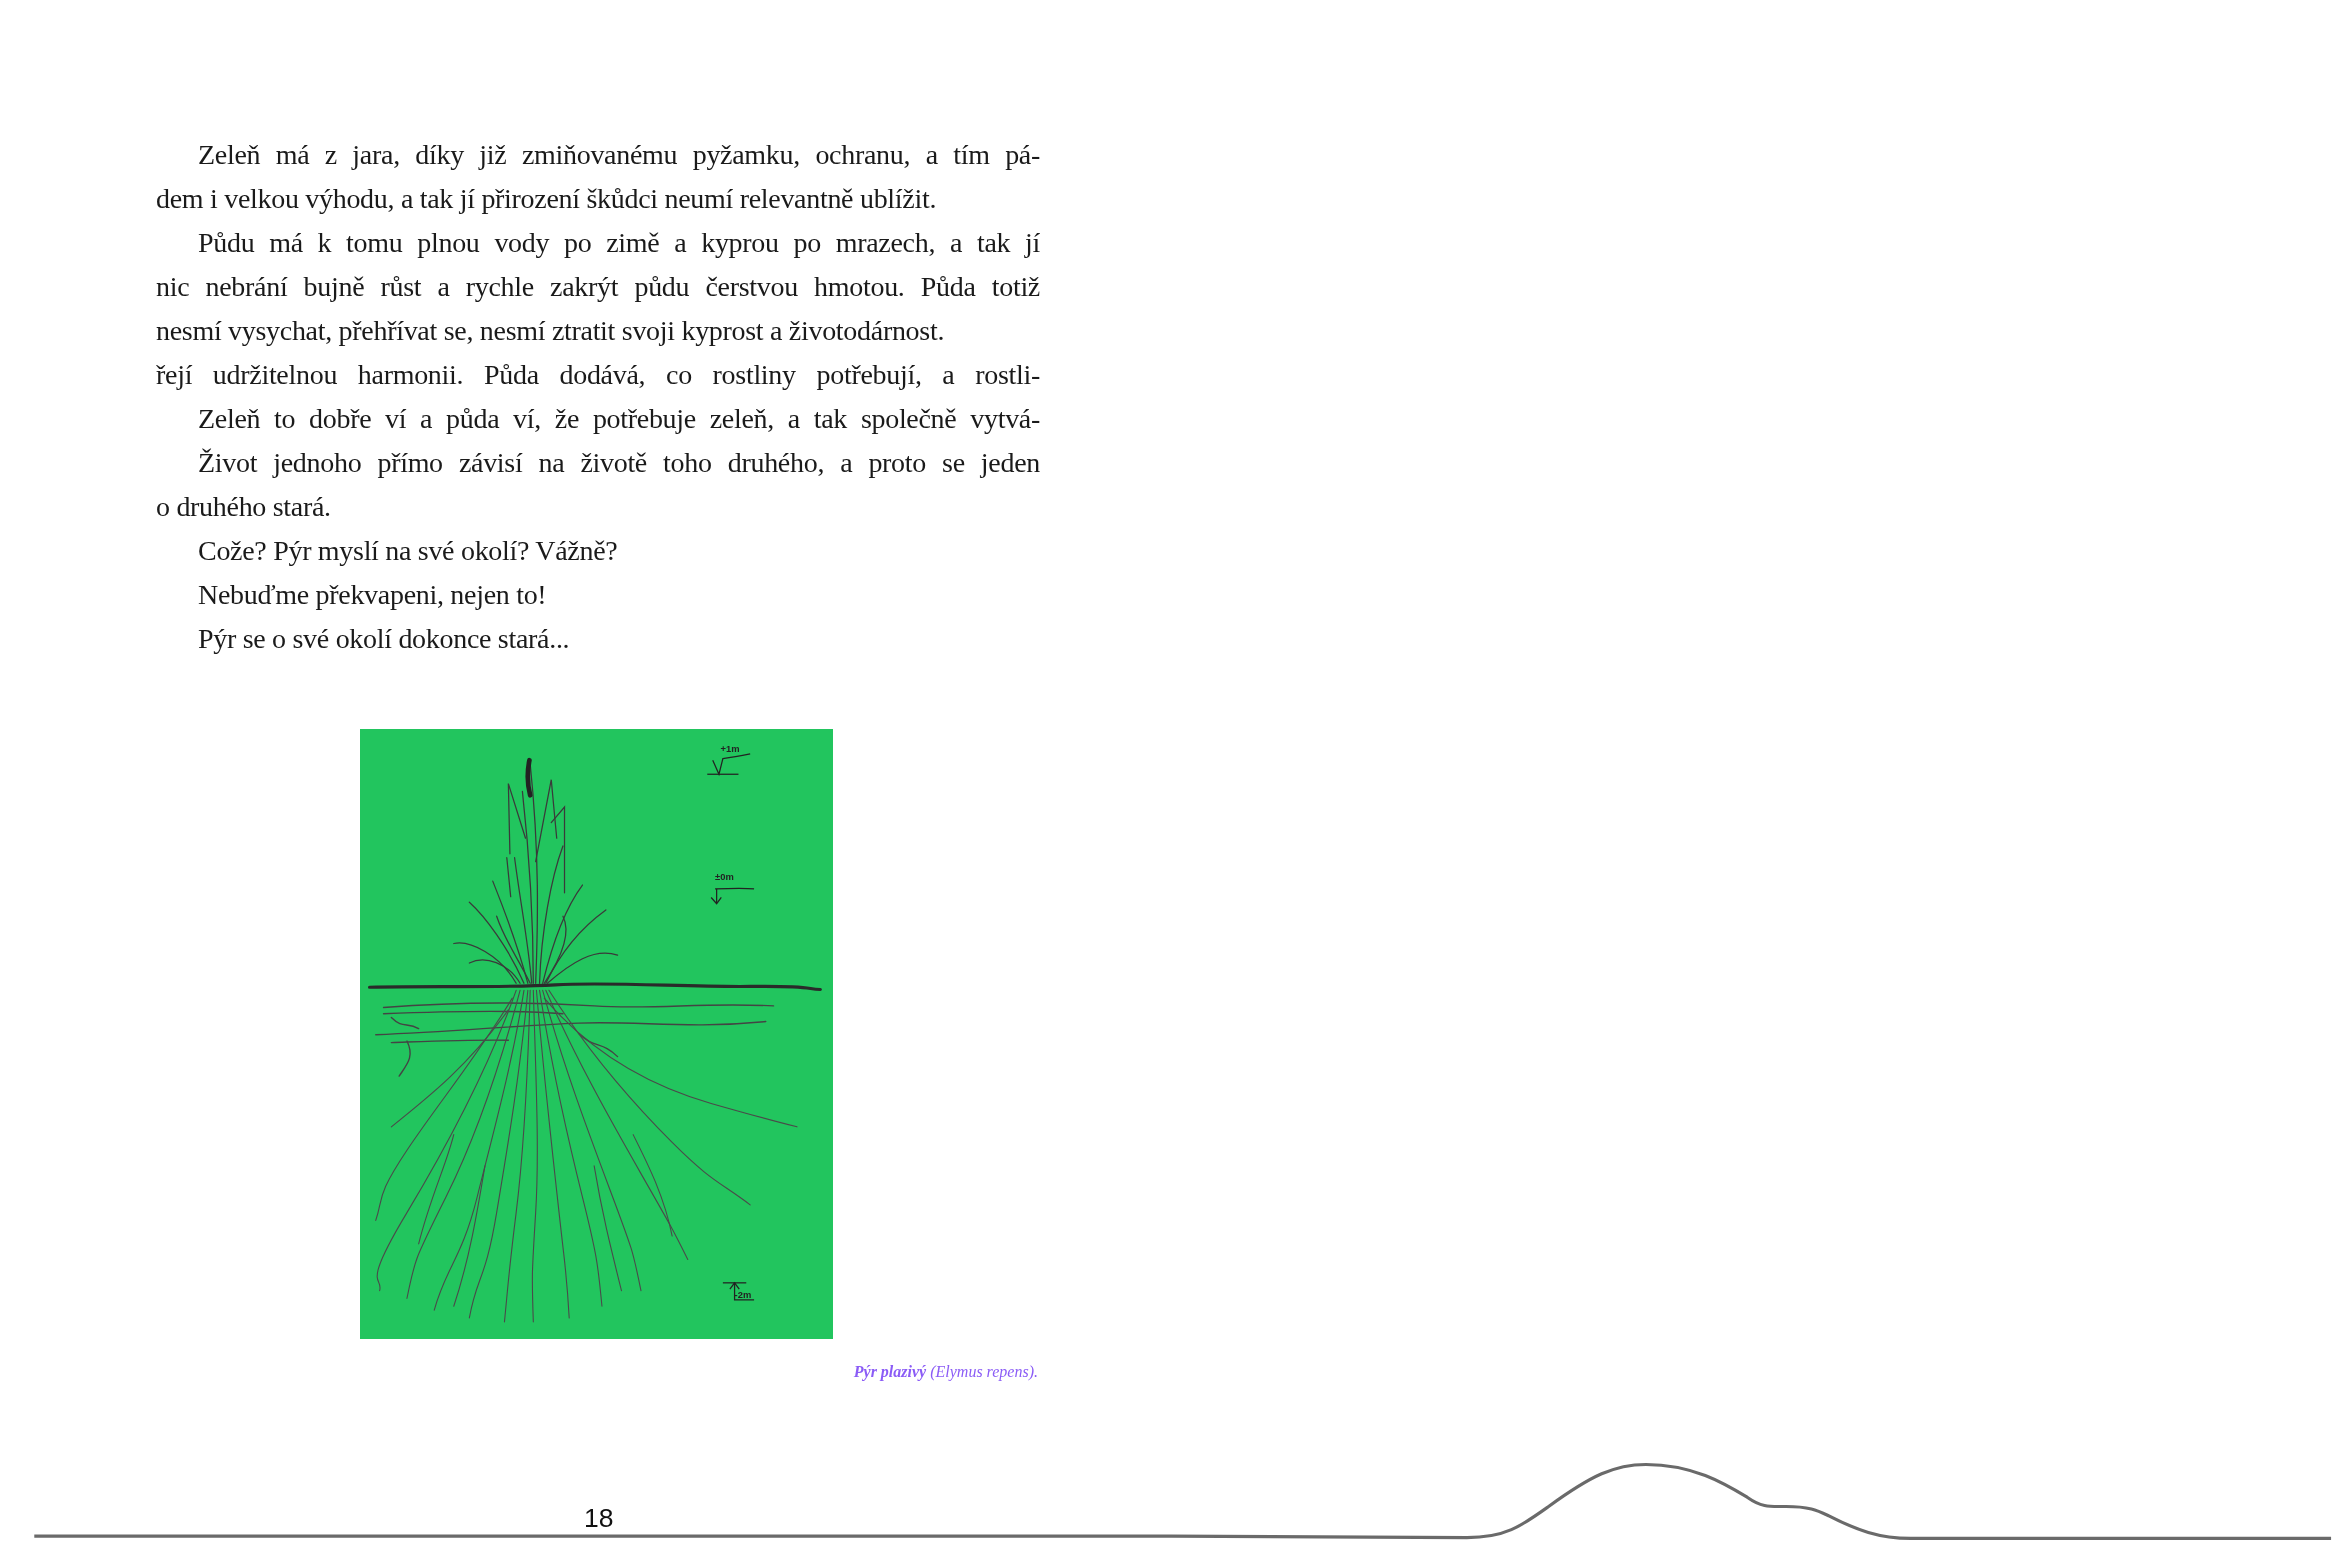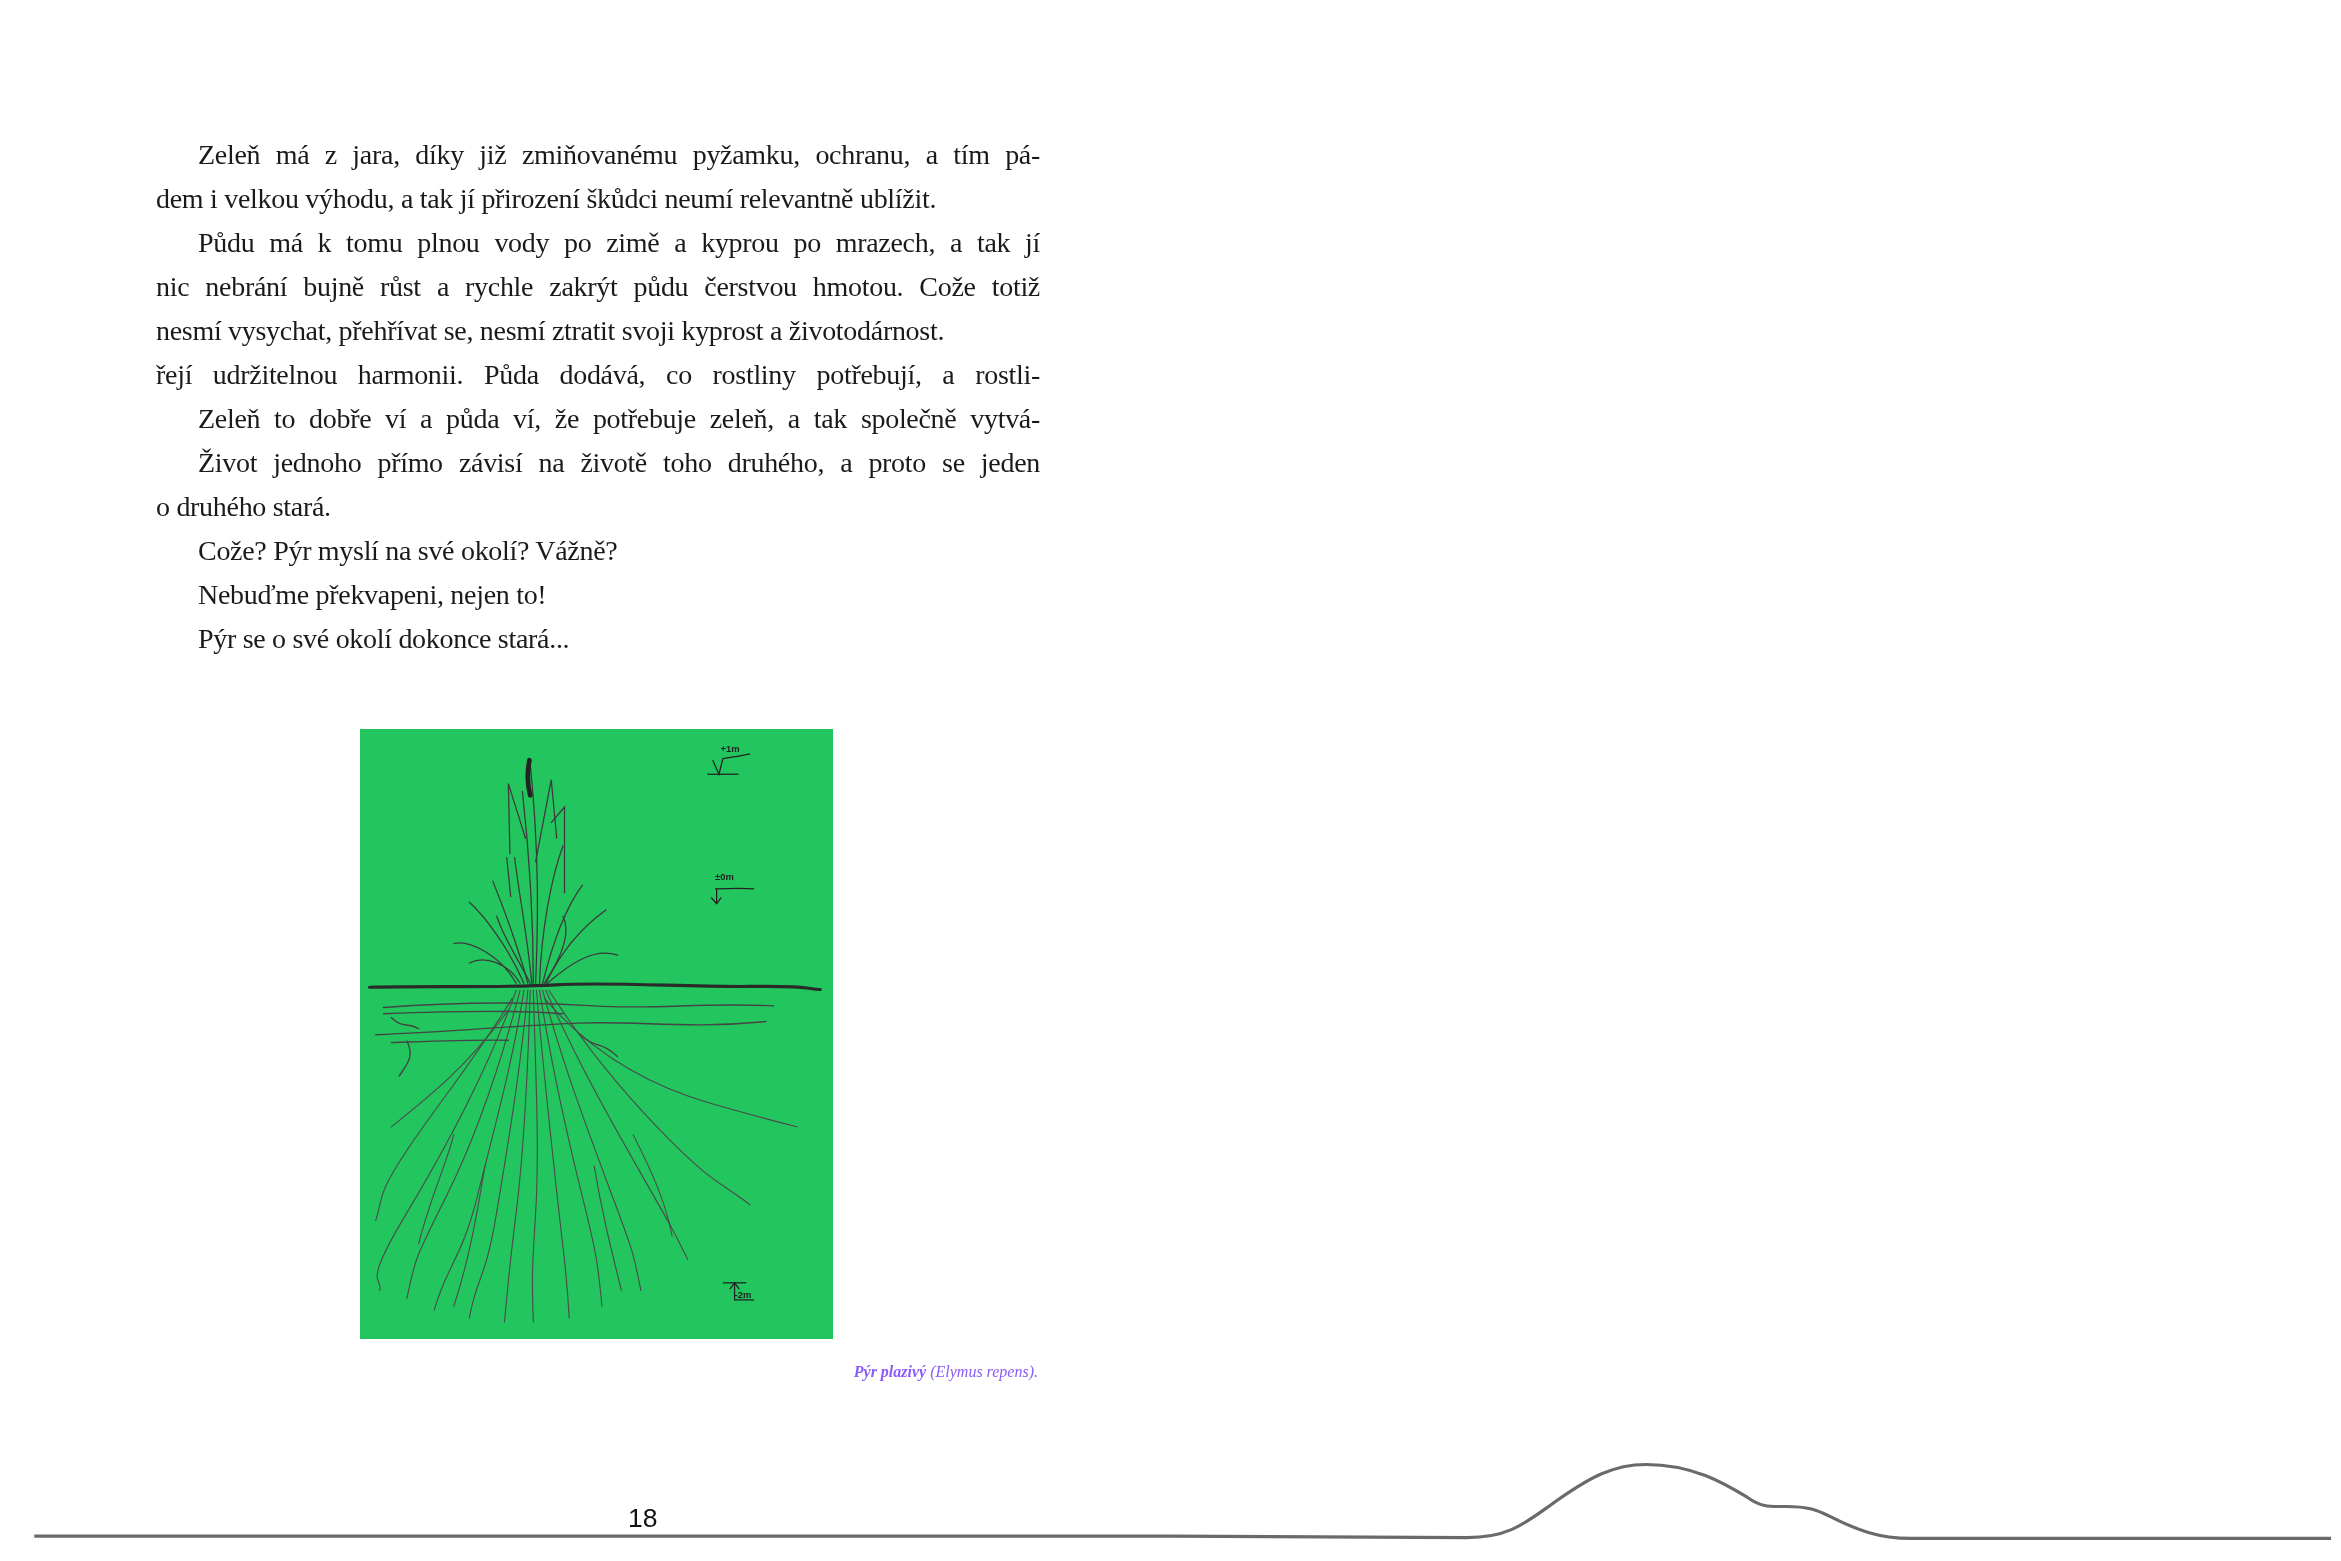--- a/index.html
+++ b/index.html
@@ -76,42 +76,41 @@
     color: #8b5cf6;
   }
   .caption .bold { font-weight: bold; }
 
   .page-number {
     position: absolute;
     top: 1503px;
     font-family: "Liberation Sans", "DejaVu Sans", sans-serif;
     font-size: 26.5px;
     color: #111;
-    margin-left: 44px;
   }
   #page-num-left { left: 584px; }
 
   .footer-line {
     position: absolute;
     left: 0;
     top: 1452px;
   }
 </style>
 </head>
 <body>
 
 <div class="page page-left">
   <div class="text-block" id="left-text">
       <p class="noindent">
         <span class="line indent">Zeleň má z jara, díky již zmiňovanému pyžamku, ochranu, a tím pá-</span>
         <span class="line last">dem i velkou výhodu, a tak jí přirození škůdci neumí relevantně ublížit.</span>
       </p>
       <p class="noindent">
         <span class="line indent">Půdu má k tomu plnou vody po zimě a kyprou po mrazech, a tak jí</span>
-        <span class="line">nic nebrání bujně růst a rychle zakrýt půdu čerstvou hmotou. Cože totiž</span>
+        <span class="line">nic nebrání bujně růst a rychle zakrýt půdu čerstvou hmotou. Půda totiž</span>
         <span class="line last">nesmí vysychat, přehřívat se, nesmí ztratit svoji kyprost a životodárnost.</span>
       </p>
       <p class="noindent">
         <span class="line">řejí udržitelnou harmonii. Půda dodává, co rostliny potřebují, a rostli-</span>
         <span class="line indent">Zeleň to dobře ví a půda ví, že potřebuje zeleň, a tak společně vytvá-</span>
       </p>
       <p class="noindent">
         <span class="line indent">Život jednoho přímo závisí na životě toho druhého, a proto se jeden</span>
         <span class="line last">o druhého stará.</span>
       </p>

